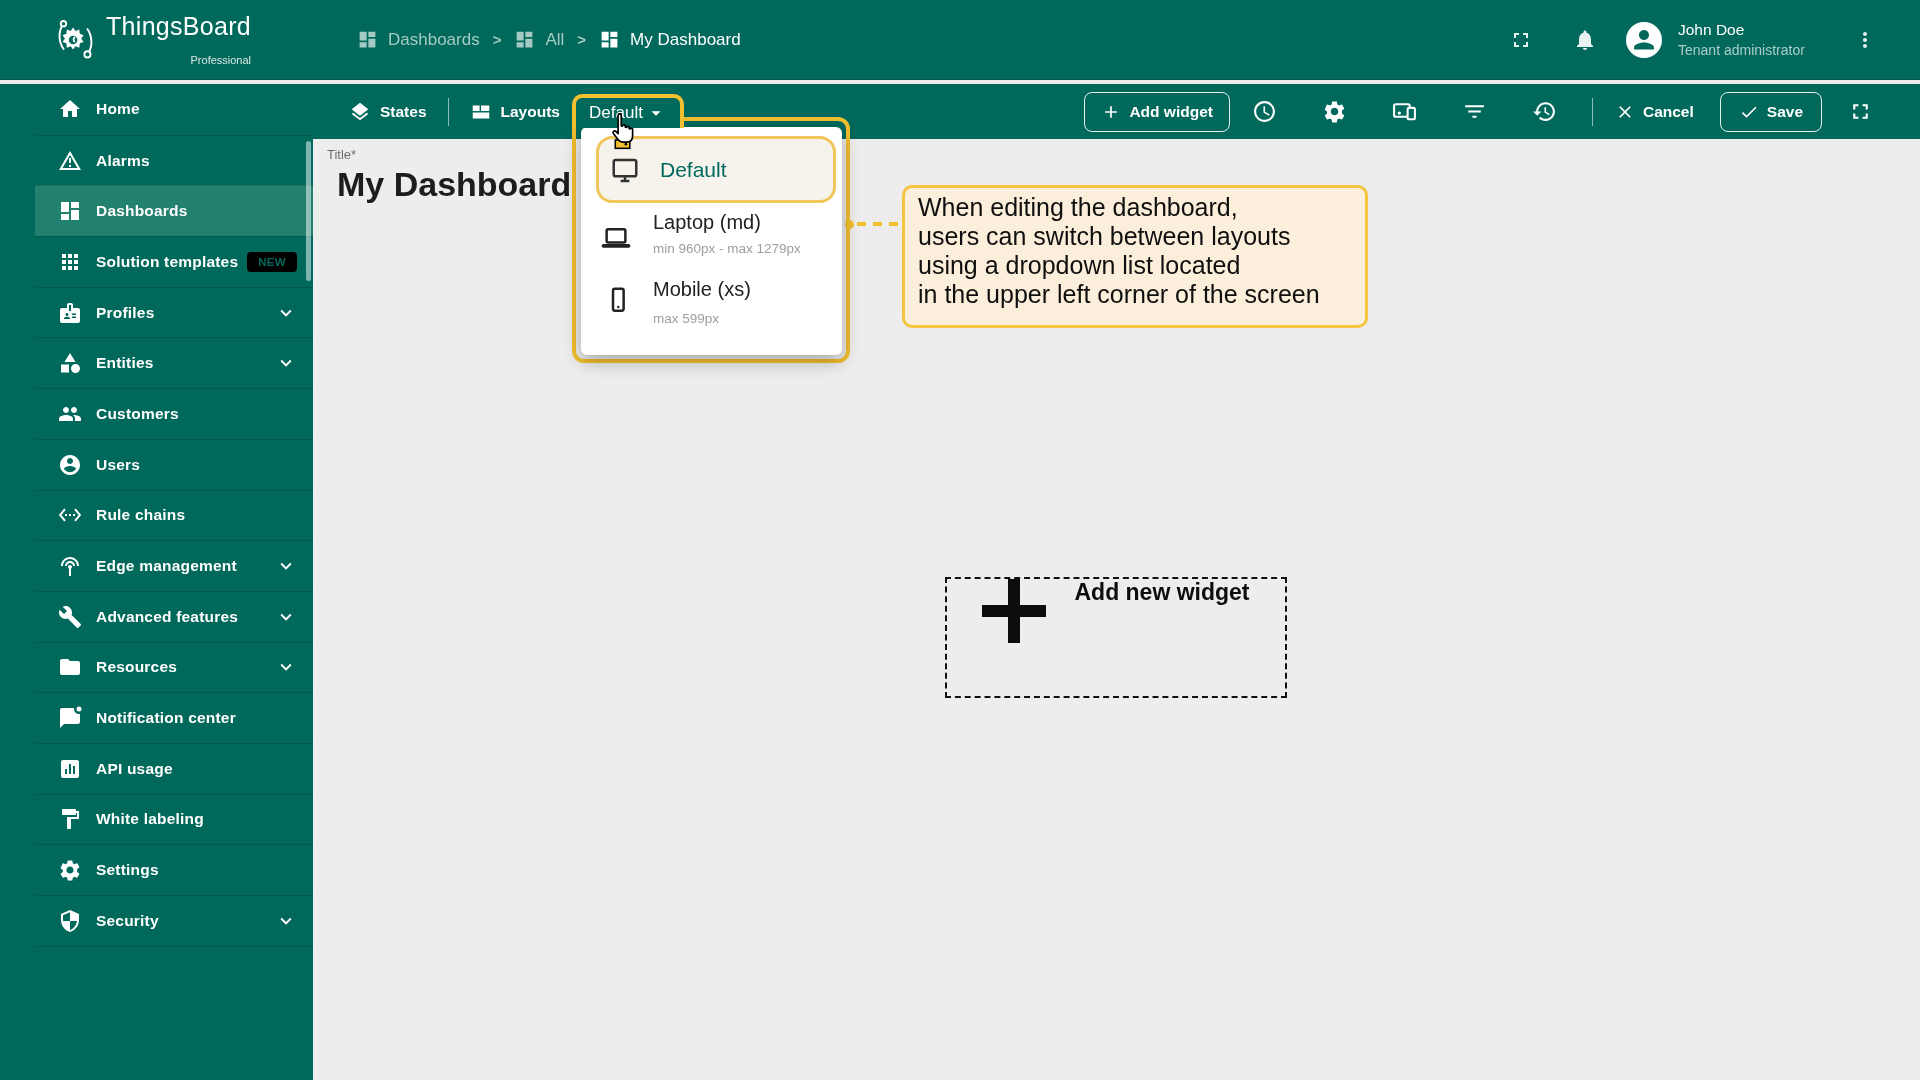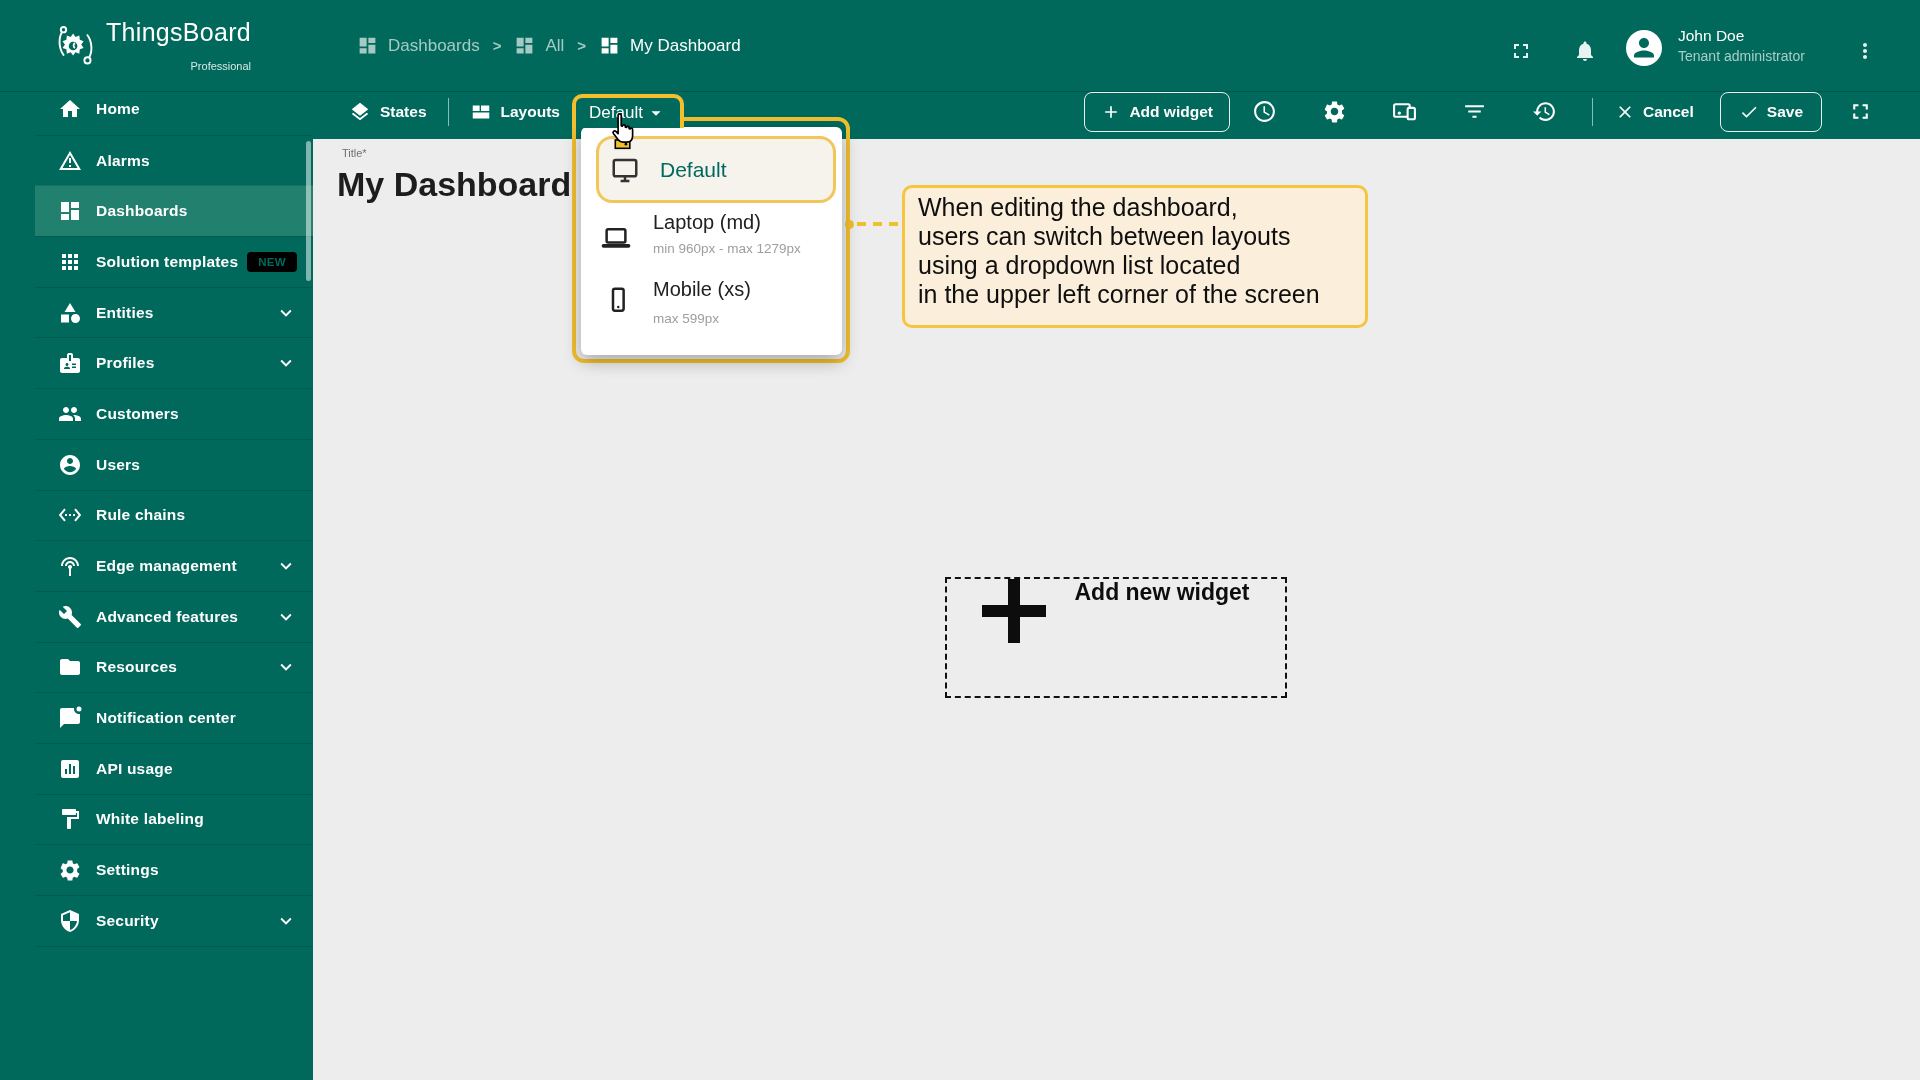--- a/index.html
+++ b/index.html
@@ -5,37 +5,37 @@
   * { box-sizing: border-box; }
   html,body { margin:0; padding:0; }
   body {
     width:1920px; height:1080px; position:relative; overflow:hidden;
     font-family:"Liberation Sans", sans-serif; background:#ededed;
   }
   svg { display:block; }
 
   
   .header {
-    position:absolute; left:0; top:0; width:1920px; height:92px;
+    position:absolute; left:0; top:0; width:1920px; height:80px;
     background:#00695c; color:#fff; display:flex; align-items:center;
     border-bottom:1px solid rgba(0,0,0,.18); z-index:3;
   }
   .logo { width:313px; flex:none; display:flex; align-items:center; padding-left:52px; }
   .logo-mark { width:46px; height:48px; flex:none; }
   .logo-text { margin-left:8px; }
   .logo-title { font-size:25px; font-weight:400; letter-spacing:.3px; line-height:27px; }
   .logo-sub { font-size:11px; color:#d7e8e5; text-align:right; margin-top:14px; }
 
   .crumbs { display:flex; align-items:center; margin-left:44px; gap:13px; }
   .crumb { display:flex; align-items:center; gap:10px; color:#a5cac3; font-size:17px; }
   .crumb .c-icon { width:21px; height:21px; color:#a5cac3; }
   .crumb.current, .crumb.current .c-icon { color:#ffffff; }
   .crumb-sep { color:#a5cac3; font-size:15px; font-weight:700; }
 
-  .header-right { margin-left:auto; display:flex; align-items:flex-end; margin-right:40px; }
+  .header-right { margin-left:auto; display:flex; align-items:center; margin-right:40px; }
   .hdr-icon-btn { width:30px; height:30px; display:flex; align-items:center; justify-content:center; color:#e8f2f0; }
   .hdr-icon-btn svg { width:24px; height:24px; }
   .avatar { width:36px; height:36px; border-radius:50%; background:#ffffff; color:#00695c;
             display:flex; align-items:center; justify-content:center; }
   .avatar svg { width:30px; height:30px; }
   .user-block { margin-left:16px; width:158px; line-height:20px; }
   .user-name { font-size:15.5px; color:#fff; }
   .user-role { font-size:14px; color:#a9cdc7; }
 
   
@@ -69,21 +69,21 @@
   .side-item.active { background:#22806f; }
   .side-icon { width:24px; height:24px; margin-right:14px; flex:none; color:#fff; }
   .side-label { font-size:15.5px; font-weight:700; letter-spacing:.2px; white-space:nowrap; }
   .side-chev { margin-left:auto; width:22px; height:22px; color:#fff; }
   .side-badge { margin-left:auto; background:#000000; color:#00695c; font-size:11.5px; font-weight:700;
                 border-radius:4px; padding:4px 11px; letter-spacing:.3px; }
   .side-scrollbar { position:absolute; right:2px; top:57px; width:5px; height:140px;
                     background:rgba(255,255,255,.5); border-radius:3px; }
 
   
-  .title-label { position:absolute; left:342px; top:147px; font-size:11px; color:rgba(0,0,0,.56); z-index:1; }
+  .title-label { position:absolute; left:327px; top:147px; font-size:13px; color:rgba(0,0,0,.56); z-index:1; }
   .title-value { position:absolute; left:337px; top:165px; font-size:34px; font-weight:700; color:#1d1d1d; z-index:1; }
 
   .add-widget-zone {
     position:absolute; left:945px; top:577px; width:342px; height:121px;
     border:2px dashed #111; display:flex; align-items:flex-start; justify-content:center; gap:28px; z-index:1;
   }
   .big-plus { position:relative; width:64px; height:64px; flex:none; }
   .big-plus::before { content:""; position:absolute; left:0; top:26px; width:64px; height:12px; background:#0d0d0d; }
   .big-plus::after  { content:""; position:absolute; left:26px; top:0; width:12px; height:64px; background:#0d0d0d; }
   .add-widget-text { font-size:23px; font-weight:700; color:#0d0d0d; }
@@ -292,32 +292,32 @@
   </div>
   <div class="side-item">
     <svg class="side-icon" viewBox="0 0 24 24" fill="currentColor">
         <path d="M4 8h4V4H4v4zm6 0h4V4h-4v4zm6-4v4h4V4h-4zM4 14h4v-4H4v4zm6 0h4v-4h-4v4zm6 0h4v-4h-4v4zM4 20h4v-4H4v4zm6 0h4v-4h-4v4zm6 0h4v-4h-4v4z"></path>
       </svg>
     <span class="side-label">Solution templates</span>
     <span class="side-badge">NEW</span>
   </div>
   <div class="side-item">
     <svg class="side-icon" viewBox="0 0 24 24" fill="currentColor">
+        <path d="M20 7h-5V4c0-1.1-.9-2-2-2h-2c-1.1 0-2 .9-2 2v3H4c-1.1 0-2 .9-2 2v11c0 1.1.9 2 2 2h16c1.1 0 2-.9 2-2V9c0-1.1-.9-2-2-2zM9 12c.83 0 1.5.67 1.5 1.5S9.83 15 9 15s-1.5-.67-1.5-1.5S8.17 12 9 12zm3 6H6v-.43c0-.6.36-1.15.92-1.39.63-.28 1.34-.43 2.08-.43s1.45.15 2.08.43c.55.24.92.78.92 1.39V18zm6-1h-4v-1.5h4V17zm0-3h-4v-1.5h4V14zm-5-4h-2V4h2v6z"></path>
+      </svg>
+    <span class="side-label">Profiles</span>
+    <svg class="side-chev" viewBox="0 0 24 24" fill="currentColor">
+        <path d="M16.59 8.59 12 13.17 7.41 8.59 6 10l6 6 6-6z"></path>
+      </svg>
+  </div>
+  <div class="side-item">
+    <svg class="side-icon" viewBox="0 0 24 24" fill="currentColor">
         <path d="M12 2 6.5 11h11L12 2zm5.5 11c-2.49 0-4.5 2.01-4.5 4.5s2.01 4.5 4.5 4.5 4.5-2.01 4.5-4.5-2.01-4.5-4.5-4.5zM3 21.5h8v-8H3v8z"></path>
       </svg>
     <span class="side-label">Entities</span>
-    <svg class="side-chev" viewBox="0 0 24 24" fill="currentColor">
-        <path d="M16.59 8.59 12 13.17 7.41 8.59 6 10l6 6 6-6z"></path>
-      </svg>
-  </div>
-  <div class="side-item">
-    <svg class="side-icon" viewBox="0 0 24 24" fill="currentColor">
-        <path d="M20 7h-5V4c0-1.1-.9-2-2-2h-2c-1.1 0-2 .9-2 2v3H4c-1.1 0-2 .9-2 2v11c0 1.1.9 2 2 2h16c1.1 0 2-.9 2-2V9c0-1.1-.9-2-2-2zM9 12c.83 0 1.5.67 1.5 1.5S9.83 15 9 15s-1.5-.67-1.5-1.5S8.17 12 9 12zm3 6H6v-.43c0-.6.36-1.15.92-1.39.63-.28 1.34-.43 2.08-.43s1.45.15 2.08.43c.55.24.92.78.92 1.39V18zm6-1h-4v-1.5h4V17zm0-3h-4v-1.5h4V14zm-5-4h-2V4h2v6z"></path>
-      </svg>
-    <span class="side-label">Profiles</span>
     <svg class="side-chev" viewBox="0 0 24 24" fill="currentColor">
         <path d="M16.59 8.59 12 13.17 7.41 8.59 6 10l6 6 6-6z"></path>
       </svg>
   </div>
   <div class="side-item">
     <svg class="side-icon" viewBox="0 0 24 24" fill="currentColor">
         <path d="M16 11c1.66 0 2.99-1.34 2.99-3S17.66 5 16 5s-3 1.34-3 3 1.34 3 3 3zm-8 0c1.66 0 2.99-1.34 2.99-3S9.66 5 8 5 5 6.34 5 8s1.34 3 3 3zm0 2c-2.33 0-7 1.17-7 3.5V19h14v-2.5c0-2.33-4.67-3.5-7-3.5zm8 0c-.29 0-.62.02-.97.05 1.16.84 1.97 1.97 1.97 3.45V19h6v-2.5c0-2.33-4.67-3.5-7-3.5z"></path>
       </svg>
     <span class="side-label">Customers</span>
   </div>

